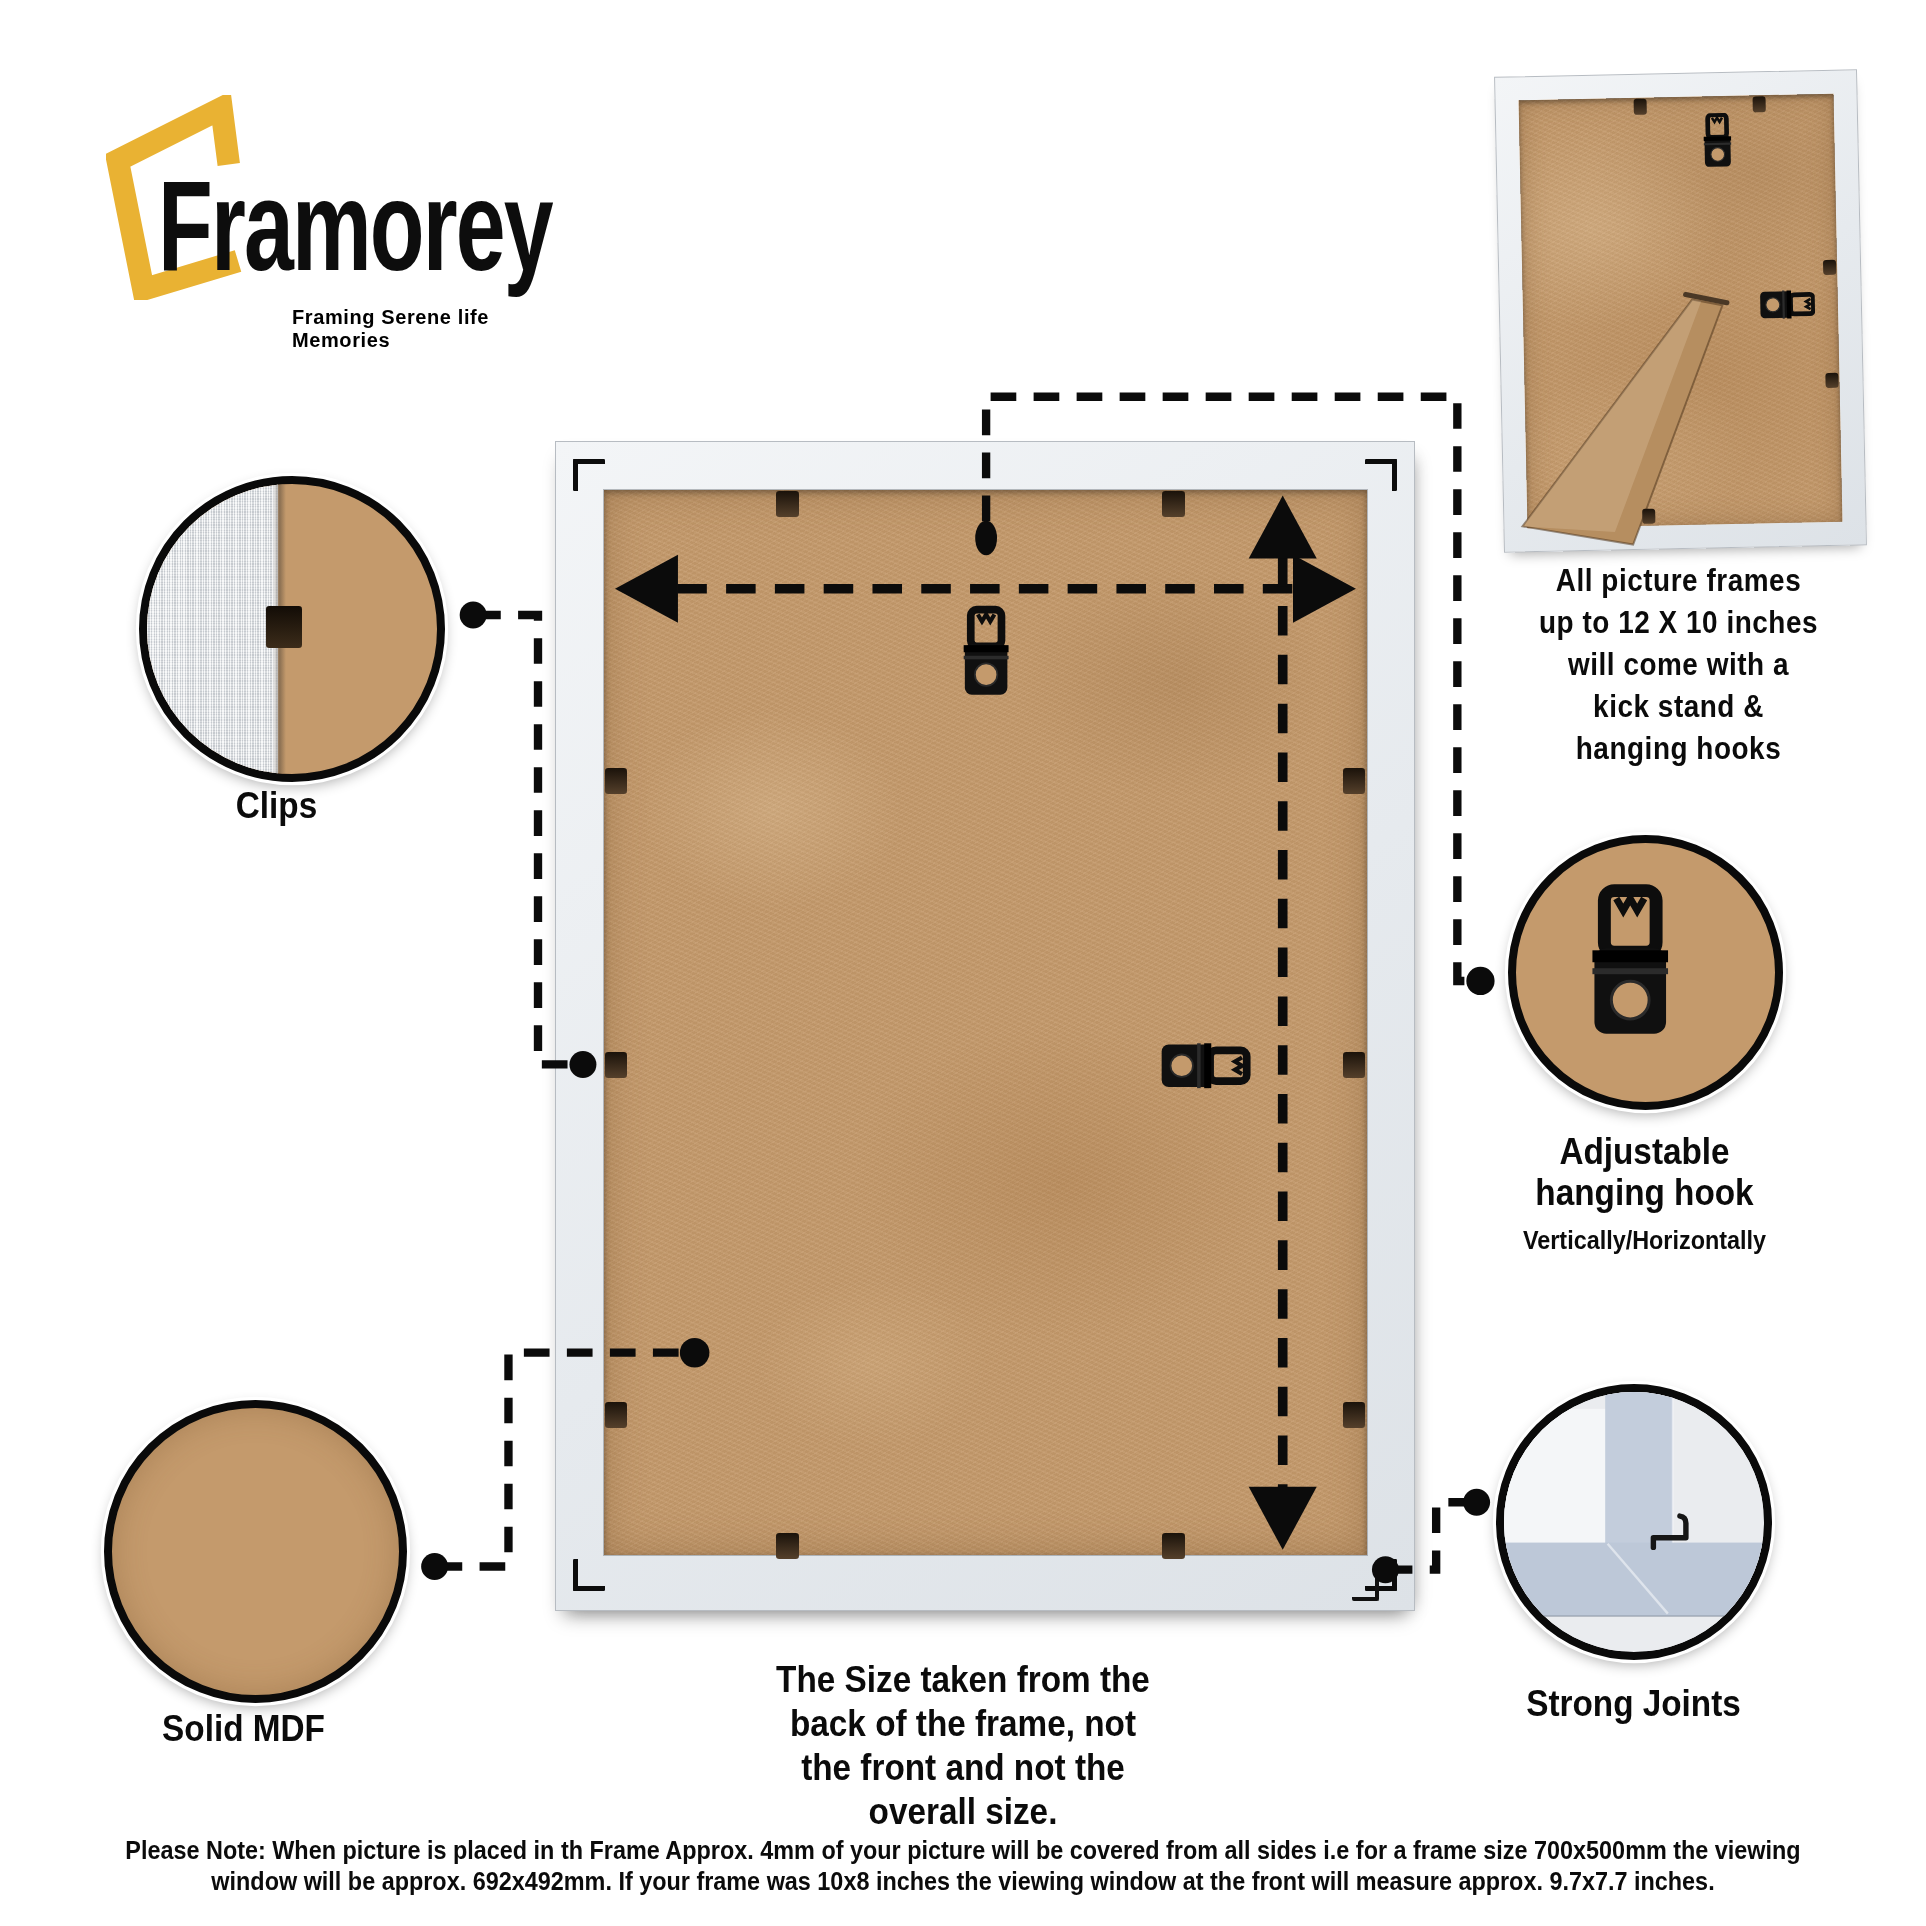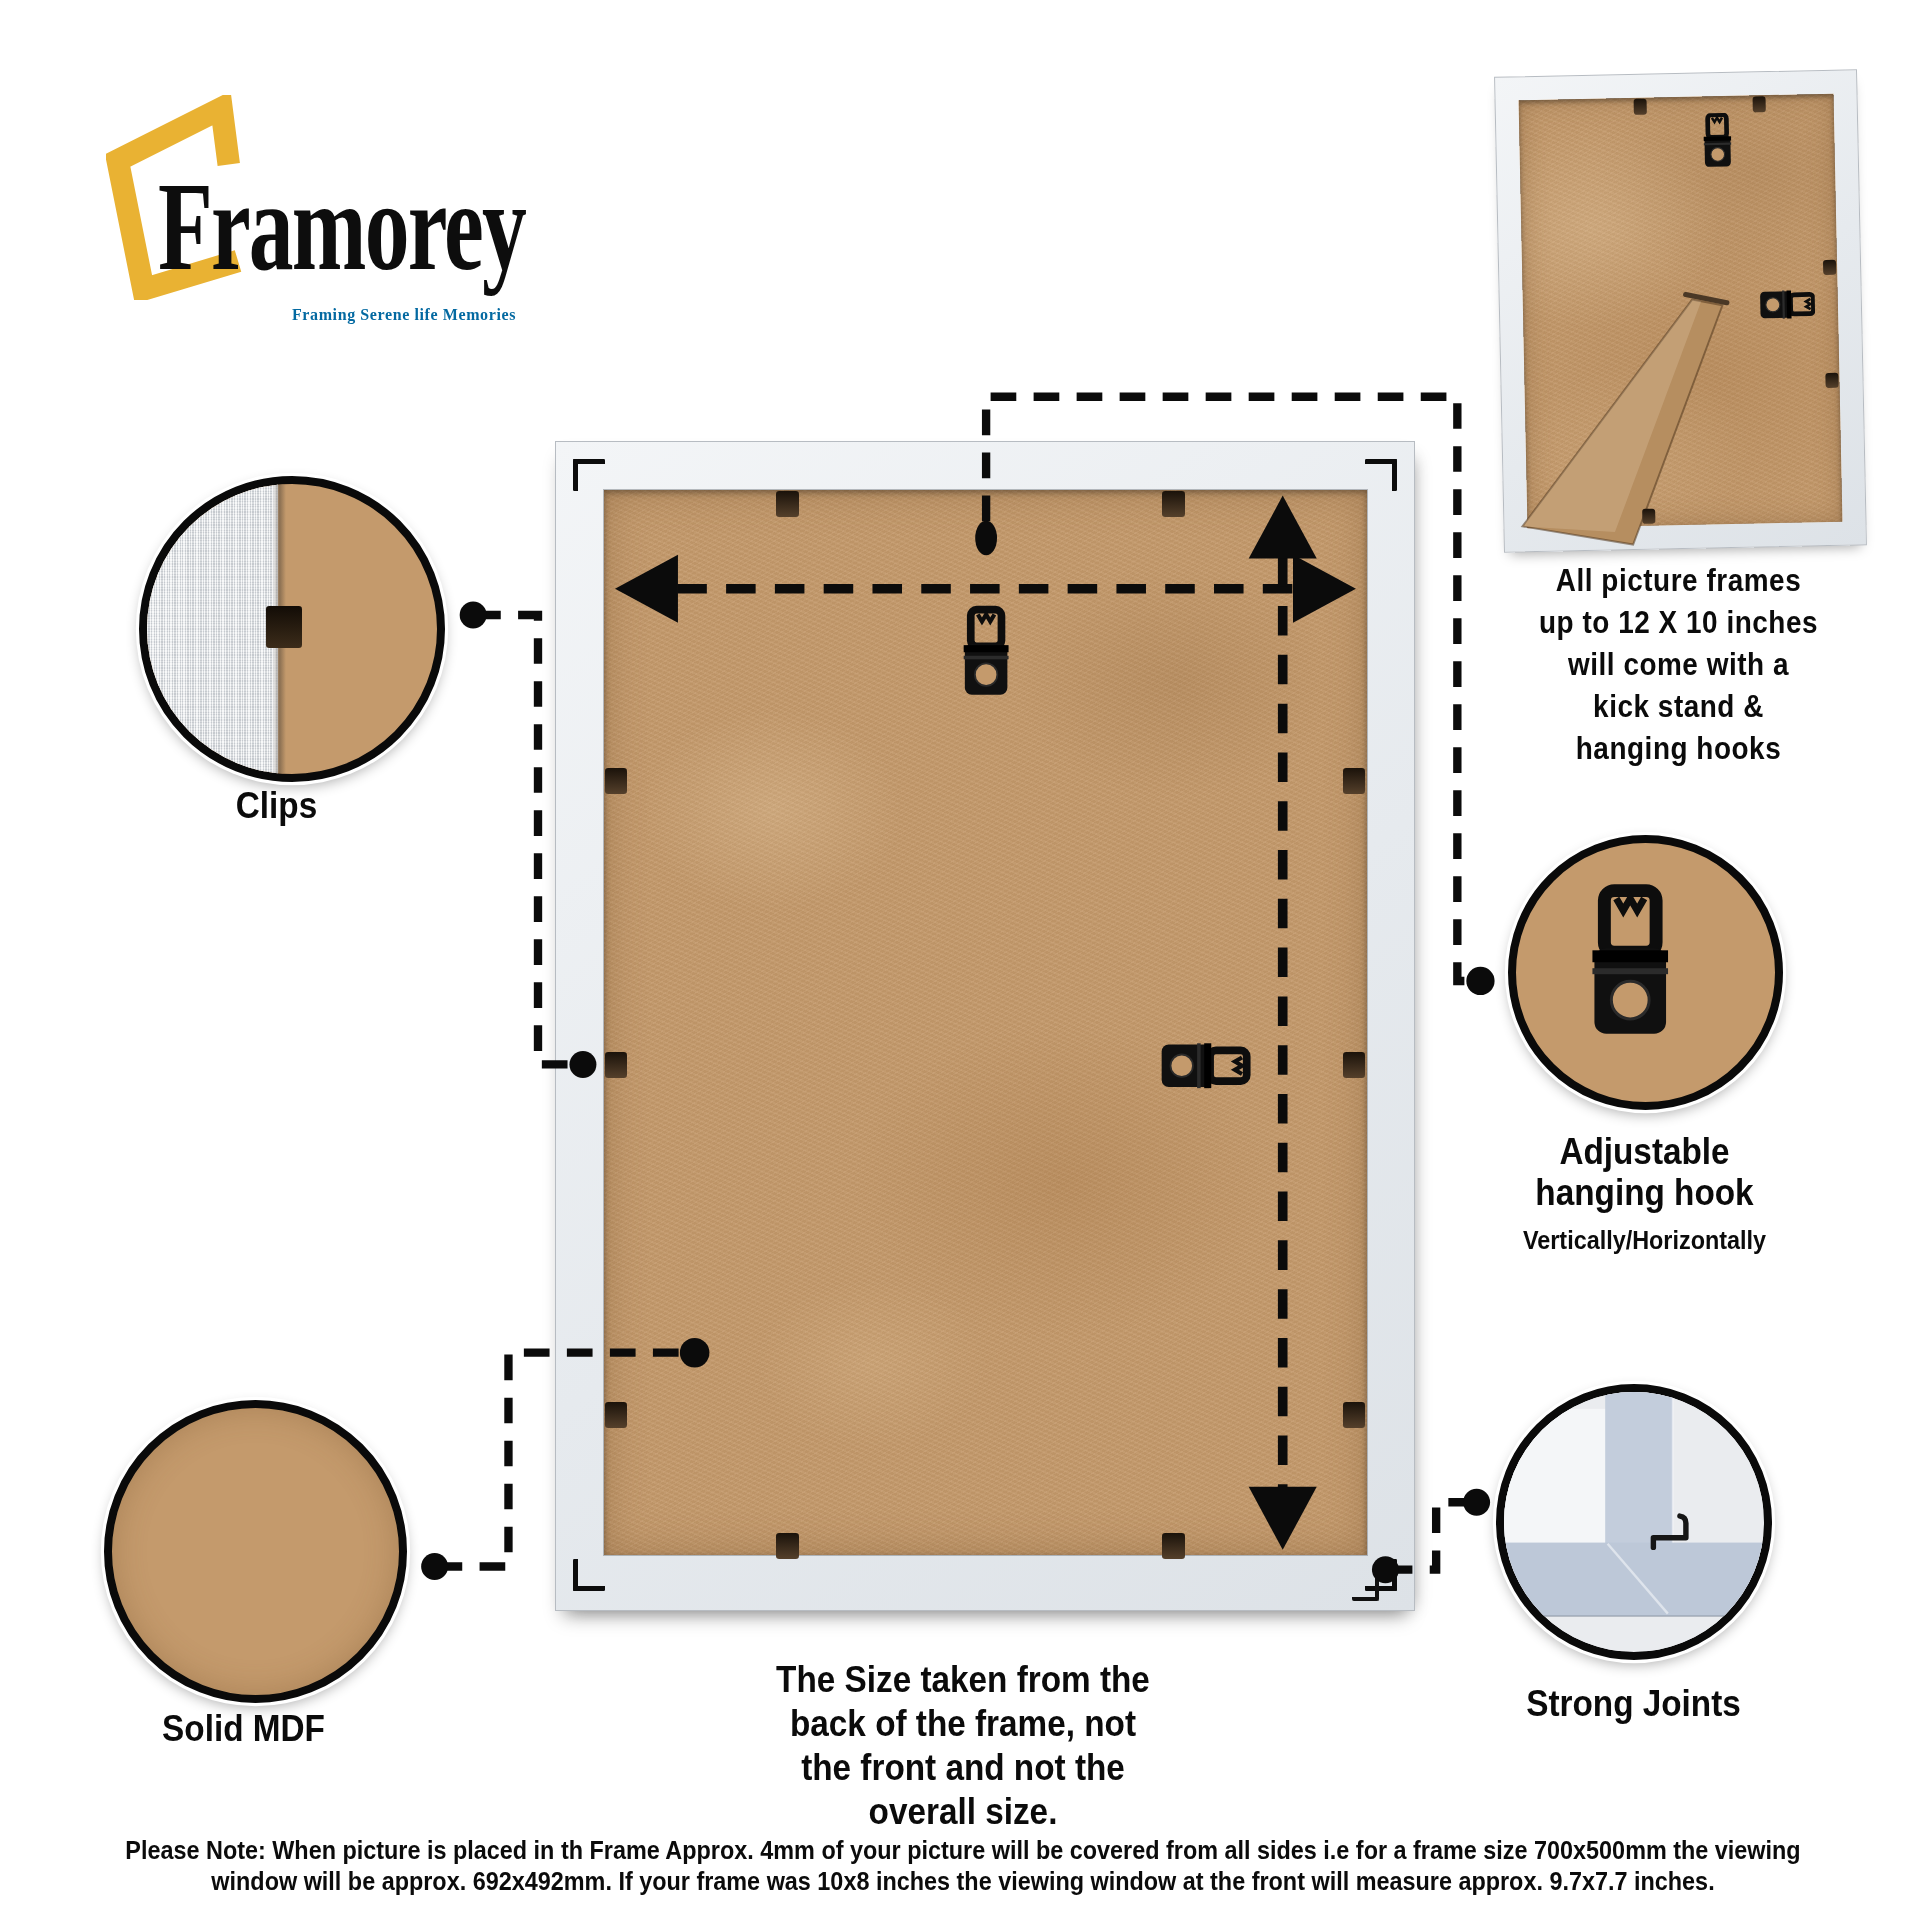--- a/index.html
+++ b/index.html
@@ -45,27 +45,27 @@
       <path d="M36,12 l7,12 l7,-12 l7,12 l7,-12" fill="none" stroke="#0d0d0d" stroke-width="7"></path>
       <rect x="14" y="62" width="72" height="86" rx="12" fill="#101010"></rect>
       <rect x="12" y="64" width="76" height="12" fill="#000000"></rect>
       <rect x="12" y="82" width="76" height="6" fill="#2b2b2b"></rect>
       <circle cx="50" cy="114" r="19" fill="#C49A6C"></circle>
       <circle cx="50" cy="114" r="19" fill="none" stroke="#2a2a2a" stroke-width="3"></circle>
     </g>
   </defs>
 </svg>
 
-<div class="abs" style="left:103px;top:90px;width:488px;height:244px;font-family:Liberation Serif, serif;">
+<div class="abs" style="left:103px;top:90px;width:488px;height:244px;">
   <svg class="abs" style="left:3.2px;top:5.1px;" width="186" height="205" viewBox="0 0 280 310">
     <path d="M185,105 L174,20 L17,99 L56,294 L199,251" fill="none" stroke="#E9B233" stroke-width="34" stroke-linejoin="miter"></path>
   </svg>
   <div class="abs" style="left:55px;top:72px;font-size:128px;font-weight:bold;color:#0d0d0d;line-height:1;
               transform:scaleX(.70);transform-origin:left center;letter-spacing:-2.6px;">Framorey</div>
-  <div class="abs" style="left:189px;top:216px;font-size:16px;font-weight:bold;color:#0369a1;letter-spacing:0.6px;">Framing Serene life Memories</div>
+  <div class="abs" style="left:189px;top:216px;font-size:20px;font-weight:bold;color:#000000;letter-spacing:0.6px;">Framing Serene life Memories</div>
 </div>
 
 <div class="abs frame-white" style="left:555px;top:441px;width:860px;height:1170px;
             box-shadow:0 11.6px 18px -7.7px rgba(0,0,0,.40), 9px 6.4px 16.7px -10.3px rgba(0,0,0,.25);">
   <div class="abs mdf" style="left:48px;top:48px;width:763px;height:1065px;
               box-shadow:inset 0 2.6px 6.4px rgba(0,0,0,.35), inset 0 0 39px rgba(110,75,40,.35);
               outline:1.3px solid rgba(130,135,140,.55);"></div>
 
   <div class="abs bracket" style="left:16.7px;top:17.3px;border-top-width:5.8px;border-left-width:5.8px;"></div>
   <div class="abs bracket" style="right:16.7px;top:17.3px;border-top-width:5.8px;border-right-width:5.8px;"></div>

